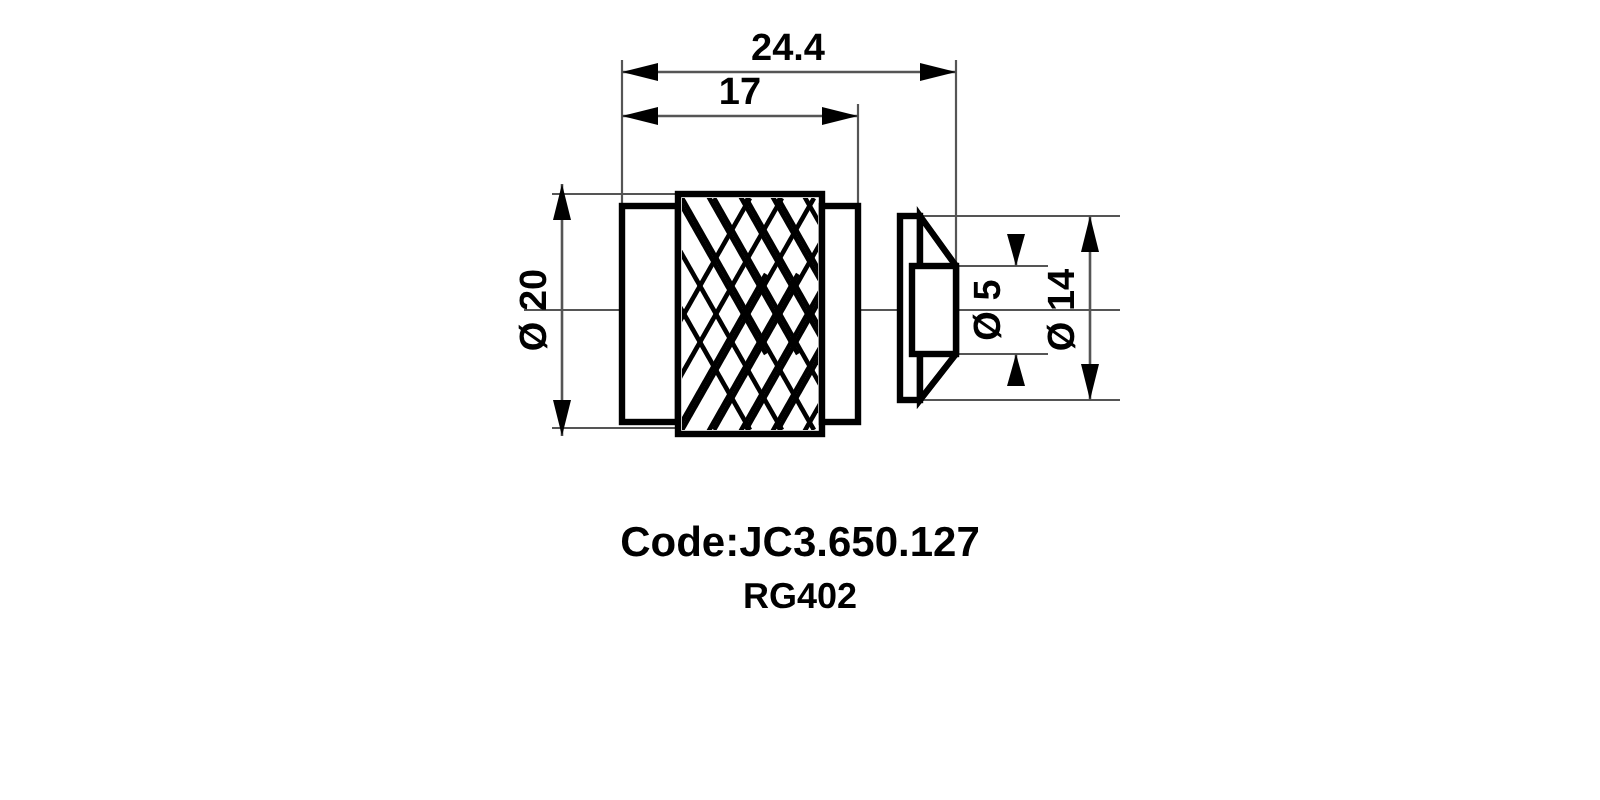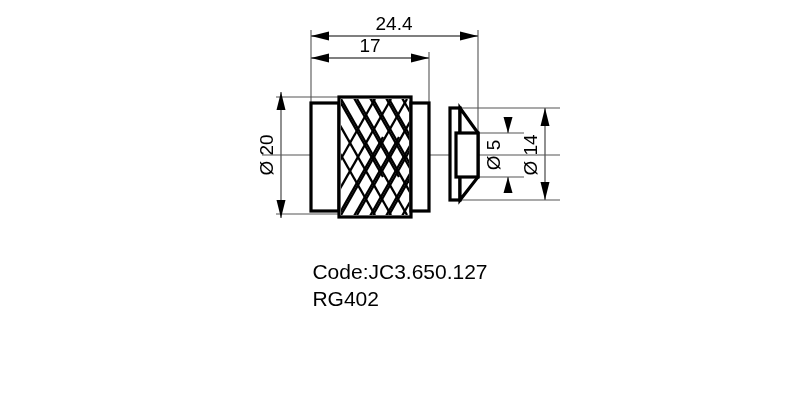--- a/index.html
+++ b/index.html
@@ -13,20 +13,21 @@
     height: 400px;
     overflow: hidden;
     font-family: "Liberation Sans", sans-serif;
     color: #000000;
   }
   #drawing-root {
     position: relative;
     width: 764px;
     height: 400px;
     background: #ffffff;
+    font-weight: bold;
   }
   #drawing-svg {
     position: absolute;
     left: 0;
     top: 0;
     width: 800px;
     height: 400px;
     display: block;
   }
   .dim-text {
@@ -170,17 +171,17 @@
 
       <rect class="outline-heavy" x="456" y="133" width="22" height="44"></rect>
 
     </g>
 
   </svg>
 
   <div style="position:absolute; left:0; top:258px; width:800px; text-align:center;">
     <div style="display:inline-block; text-align:left;">
       <div style="font-size:21px; line-height:27px; white-space:nowrap;">Code:JC3.650.127</div>
-      <div style="font-size:21px; line-height:27px; white-space:nowrap; text-align:left;">RG402</div>
+      <div style="font-size:18px; line-height:27px; white-space:nowrap; text-align:center;">RG402</div>
     </div>
   </div>
 
 </div>
 
 </body></html>

